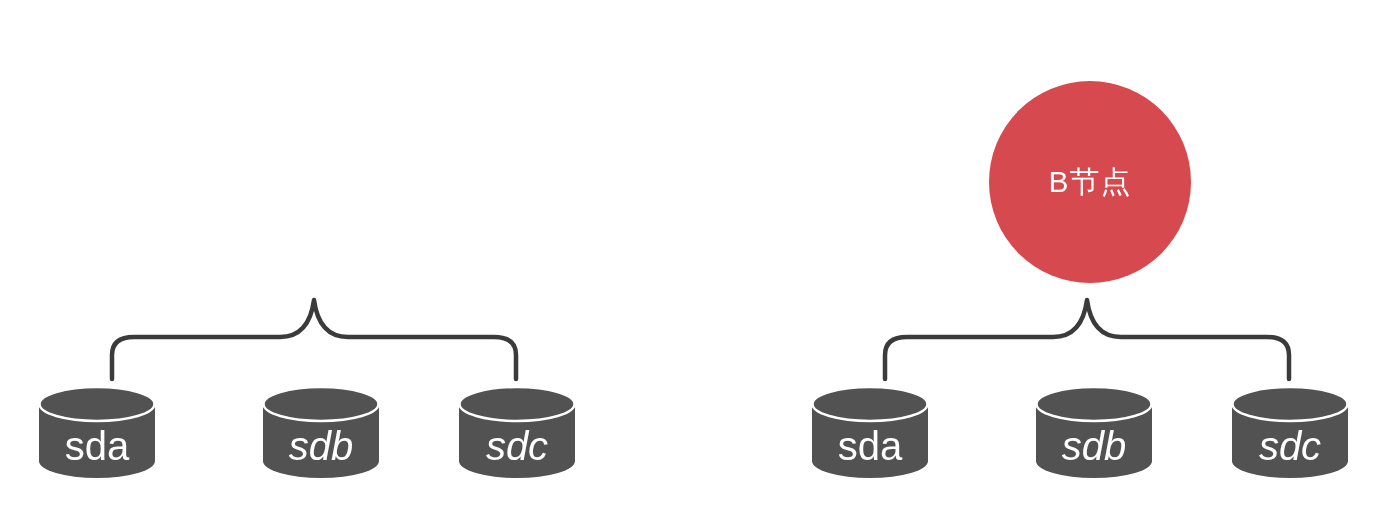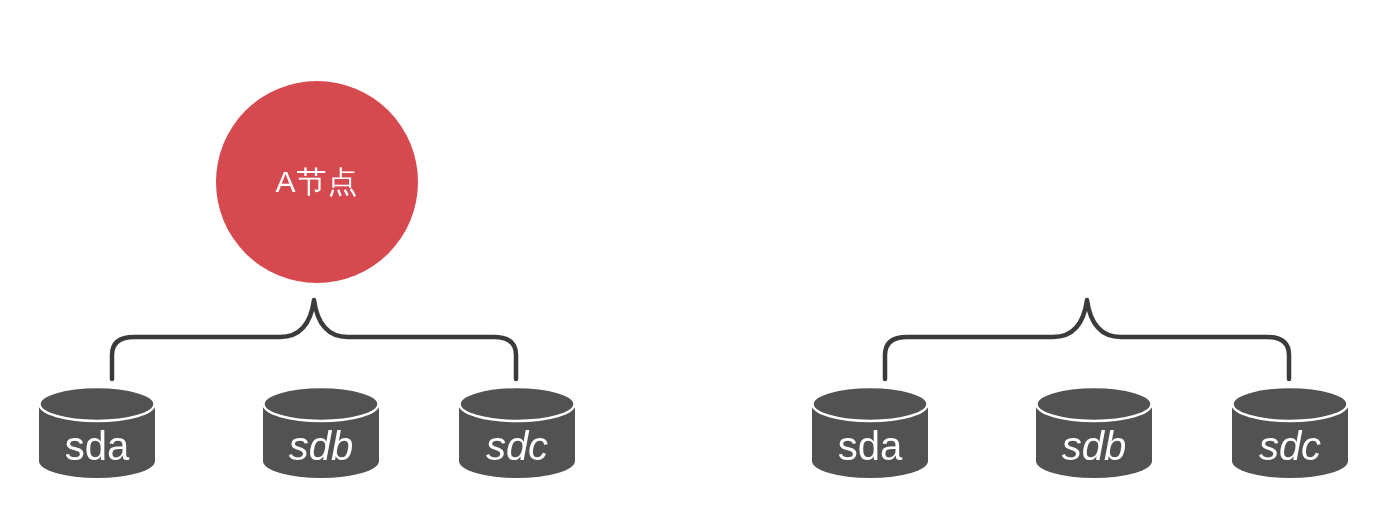--- a/index.html
+++ b/index.html
@@ -71,23 +71,20 @@
     font-size:40px;
     line-height:1;
   }
 </style>
 </head>
 <body style="background: rgb(255, 255, 255);">
 
 <div class="canvas">
 
   <section class="group group-a">
-    <div class="node-circle">
-      <span class="node-label">A节点</span>
-    </div>
 
     <svg class="brace" viewBox="0 0 412 90" preserveAspectRatio="none" aria-hidden="true">
       <path class="brace-path" d="M 4,86 L 4,62 Q 4,44 26,44 L 172,44 Q 201,44 206,7 Q 211,44 240,44 L 386,44 Q 408,44 408,62 L 408,86"></path>
     </svg>
 
     <div class="disk disk-1">
       <svg class="disk-svg" viewBox="0 0 118 94" aria-hidden="true">
         <path class="disk-body" d="M 1,19 L 1,76 A 58,17 0 0 0 117,76 L 117,19 Z"></path>
         <ellipse class="disk-top" cx="59" cy="19" rx="57.5" ry="17"></ellipse>
       </svg>
@@ -105,20 +102,23 @@
     <div class="disk disk-3">
       <svg class="disk-svg" viewBox="0 0 118 94" aria-hidden="true">
         <path class="disk-body" d="M 1,19 L 1,76 A 58,17 0 0 0 117,76 L 117,19 Z"></path>
         <ellipse class="disk-top" cx="59" cy="19" rx="57.5" ry="17"></ellipse>
       </svg>
       <span class="disk-label">sdc</span>
     </div>
   </section>
 
   <section class="group group-b">
+    <div class="node-circle">
+      <span class="node-label">B节点</span>
+    </div>
 
     <svg class="brace" viewBox="0 0 412 90" preserveAspectRatio="none" aria-hidden="true">
       <path class="brace-path" d="M 4,86 L 4,62 Q 4,44 26,44 L 172,44 Q 201,44 206,7 Q 211,44 240,44 L 386,44 Q 408,44 408,62 L 408,86"></path>
     </svg>
 
     <div class="disk disk-1">
       <svg class="disk-svg" viewBox="0 0 118 94" aria-hidden="true">
         <path class="disk-body" d="M 1,19 L 1,76 A 58,17 0 0 0 117,76 L 117,19 Z"></path>
         <ellipse class="disk-top" cx="59" cy="19" rx="57.5" ry="17"></ellipse>
       </svg>

